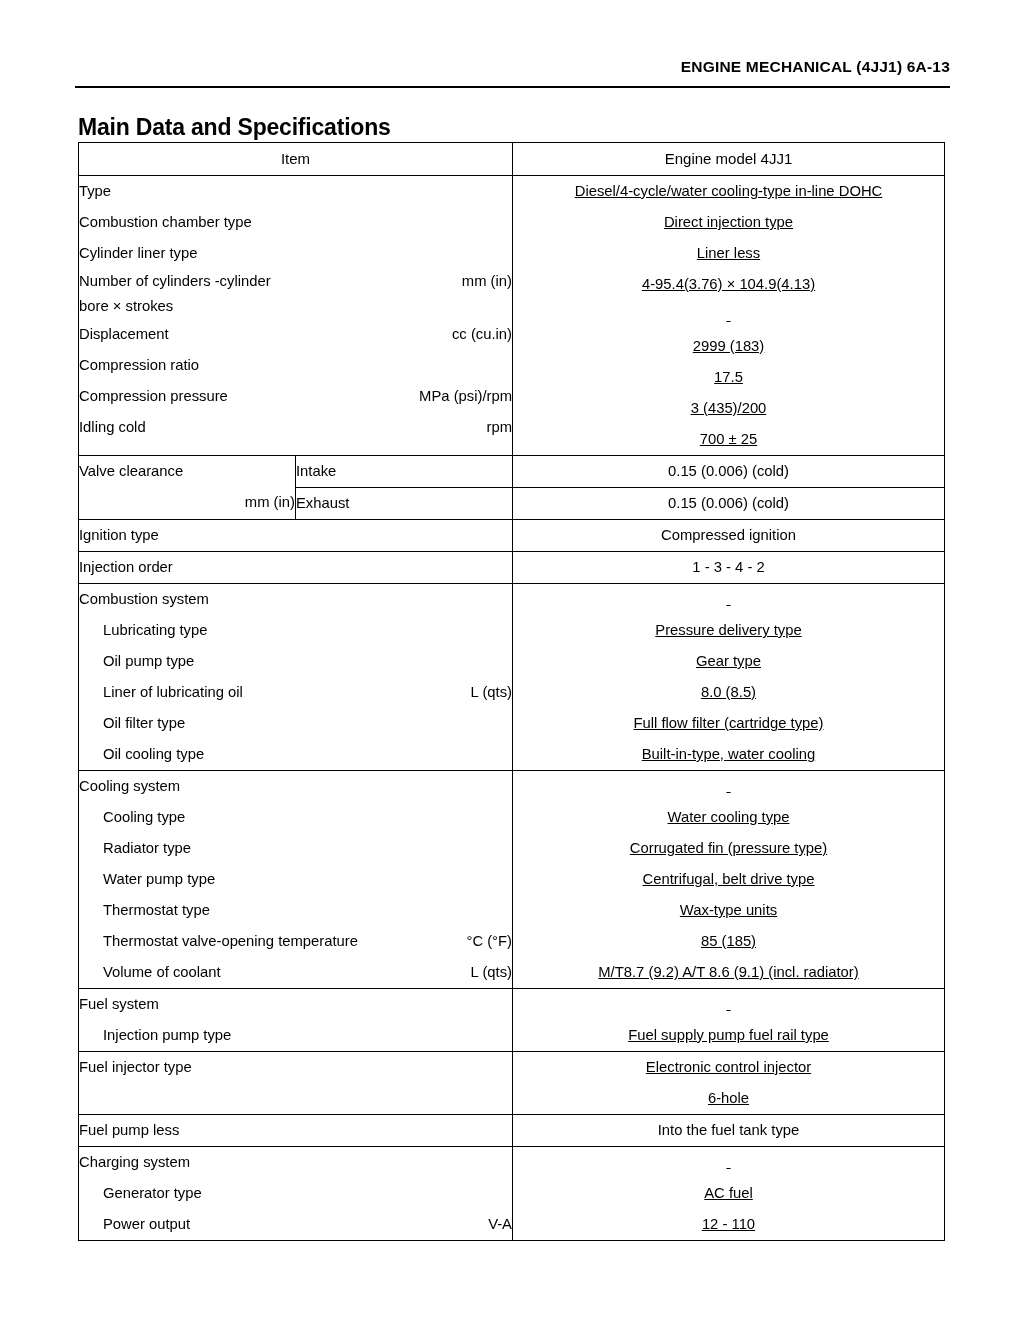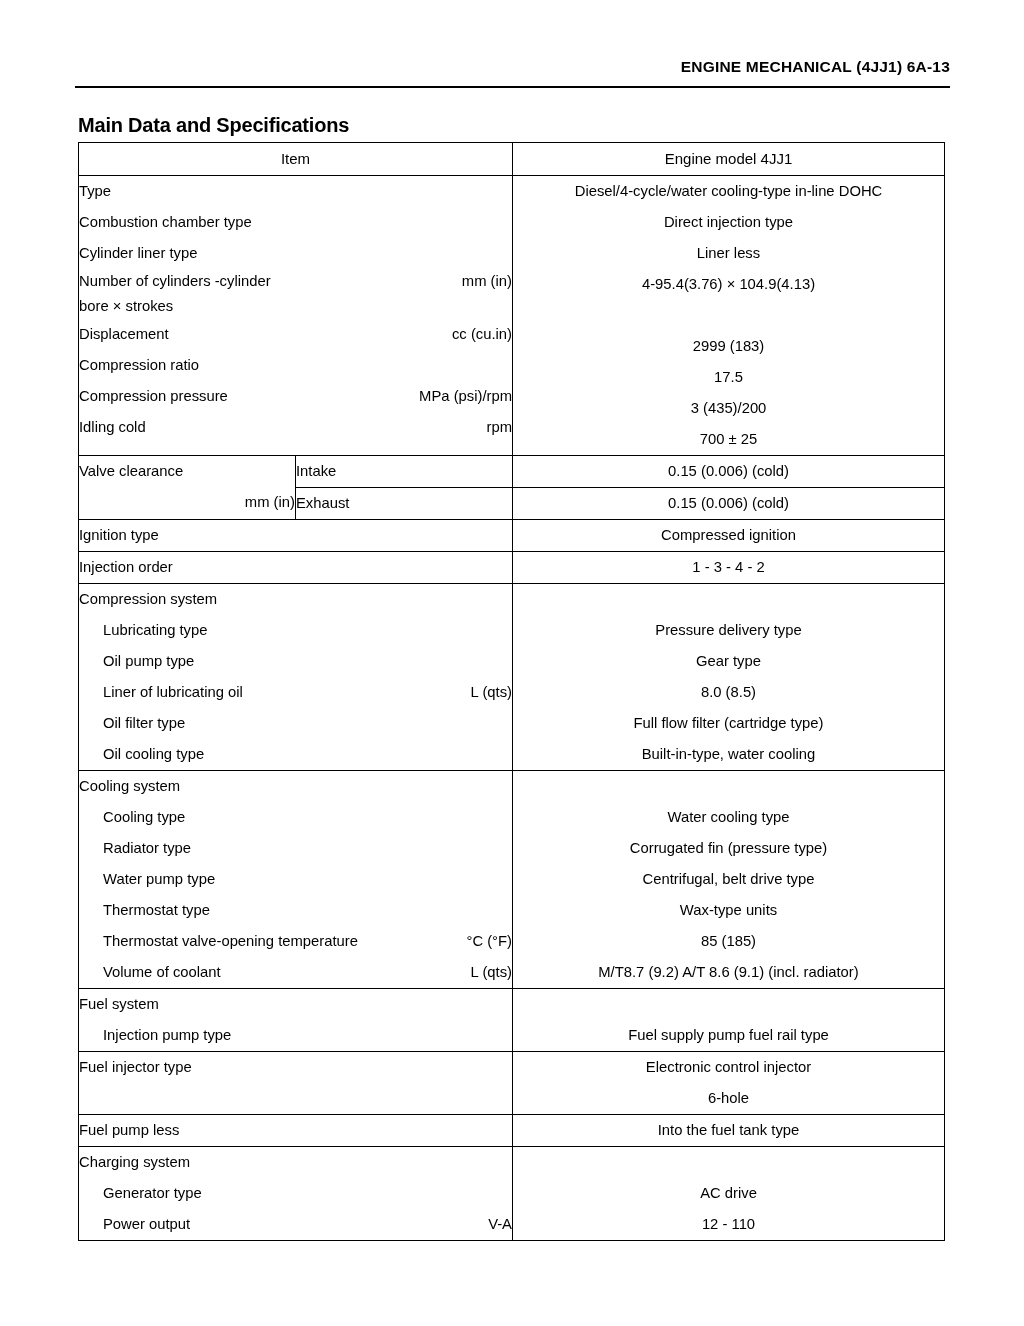--- a/index.html
+++ b/index.html
@@ -40,21 +40,21 @@
     width: 875px;
     height: 2px;
     background: #000;
   }
 
   
   .section-title {
     position: absolute;
     left: 78px;
     top: 114px;
-    font-size: 20px;
+    font-size: 23px;
     font-weight: bold;
     letter-spacing: -0.2px;
   }
 
   
   .spec-table {
     position: absolute;
     left: 78px;
     top: 142px;
     width: 866px;
@@ -82,20 +82,21 @@
   }
 
   
   .item-cell {
     padding: 9px 10px 9px 12px;
     margin-top: 33px;
   }
   .value-cell {
     padding: 9px 10px 9px 10px;
     text-align: center;
+    text-decoration: underline;
   }
 
   
   .line {
     display: flex;
     justify-content: space-between;
     align-items: baseline;
     height: 31px;
     line-height: 31px;
     white-space: nowrap;
@@ -241,21 +242,21 @@
       </tr>
 
       <tr>
         <td class="single-row-item" colspan="2">Injection order</td>
         <td class="single-row-value">1 - 3 - 4 - 2</td>
       </tr>
 
       <tr>
         <td class="item-cell" colspan="2">
           <div class="line">
-            <span class="lbl">Compression system</span>
+            <span class="lbl">Combustion system</span>
             <span class="unit"></span>
           </div>
           <div class="line indent">
             <span class="lbl">Lubricating type</span>
             <span class="unit"></span>
           </div>
           <div class="line indent">
             <span class="lbl">Oil pump type</span>
             <span class="unit"></span>
           </div>
@@ -370,21 +371,21 @@
             <span class="lbl">Generator type</span>
             <span class="unit"></span>
           </div>
           <div class="line indent">
             <span class="lbl">Power output</span>
             <span class="unit">V-A</span>
           </div>
         </td>
         <td class="value-cell">
           <div class="vline blank">&nbsp;</div>
-          <div class="vline">AC drive</div>
+          <div class="vline">AC fuel</div>
           <div class="vline">12 - 110</div>
         </td>
       </tr>
 
     </tbody>
   </table>
 
 </div>
 
 </body></html>

